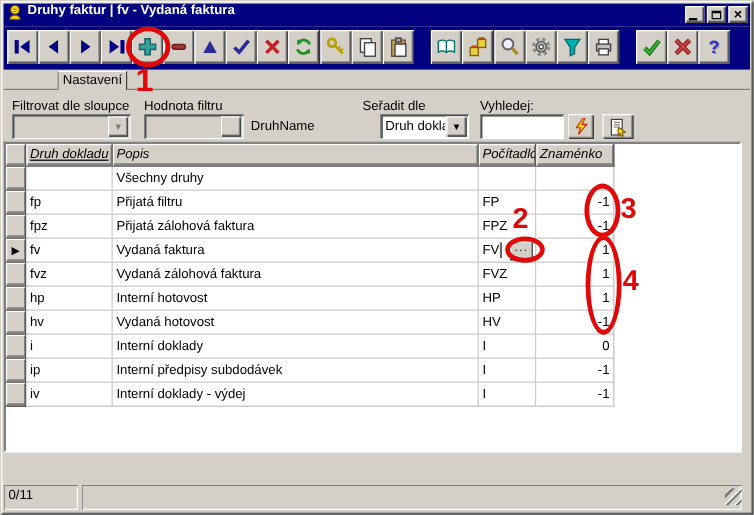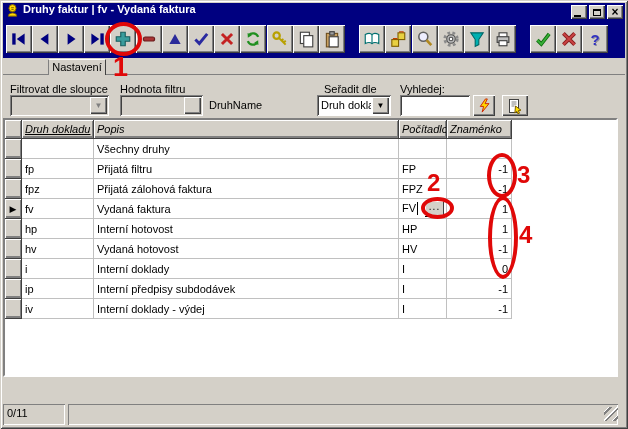--- a/index.html
+++ b/index.html
@@ -248,21 +248,21 @@
     <span class="drop gray">▼</span>
   </div>
 
   <div class="lbl" style="left:120px; top:83px">Hodnota filtru</div>
   <div class="combo disabled sunken" style="left:120px; top:95px; width:83px">
     <span class="val"></span>
     <span class="drop" style="font-size:0"></span>
   </div>
   <div class="lbl" style="left:209px; top:99px">DruhName</div>
 
-  <div class="lbl" style="left:324px; top:83px">Seřadit dle</div>
+  <div class="lbl" style="left:302px; top:83px">Seřadit dle</div>
   <div class="combo sunken" style="left:317px; top:95px; width:74px">
     <span class="val">Druh dokla</span>
     <span class="drop">▼</span>
   </div>
 
   <div class="lbl" style="left:400px; top:83px">Vyhledej:</div>
   <input class="edit sunken" style="left: 400px; top: 95px; width: 70px;" value="">
   <div class="sbtn" style="left:473px; top:95px; width:22px">
     <svg viewBox="0 0 16 16" style="width:15px;height:15px">
         <path d="M9 1 L3.5 9 H7 L5.5 15 L12.8 6 H8.6 L11 1 Z" fill="#ffd800" stroke="#cc2200"></path>
@@ -318,20 +318,27 @@
           </tr>
         <tr>
           <td class="sel"><span>▶</span></td>
           <td>fv</td>
           <td>Vydaná faktura</td>
           <td class="editcell"><span>FV</span><span class="caret"></span><span class="ellipsis-btn">...</span></td>
           <td class="num">1</td>
         </tr>
         <tr>
             <td class="sel"></td>
+            <td>fvz</td>
+            <td>Vydaná zálohová faktura</td>
+            <td>FVZ</td>
+            <td class="num">1</td>
+          </tr>
+        <tr>
+            <td class="sel"></td>
             <td>hp</td>
             <td>Interní hotovost</td>
             <td>HP</td>
             <td class="num">1</td>
           </tr>
         <tr>
             <td class="sel"></td>
             <td>hv</td>
             <td>Vydaná hotovost</td>
             <td>HV</td>

